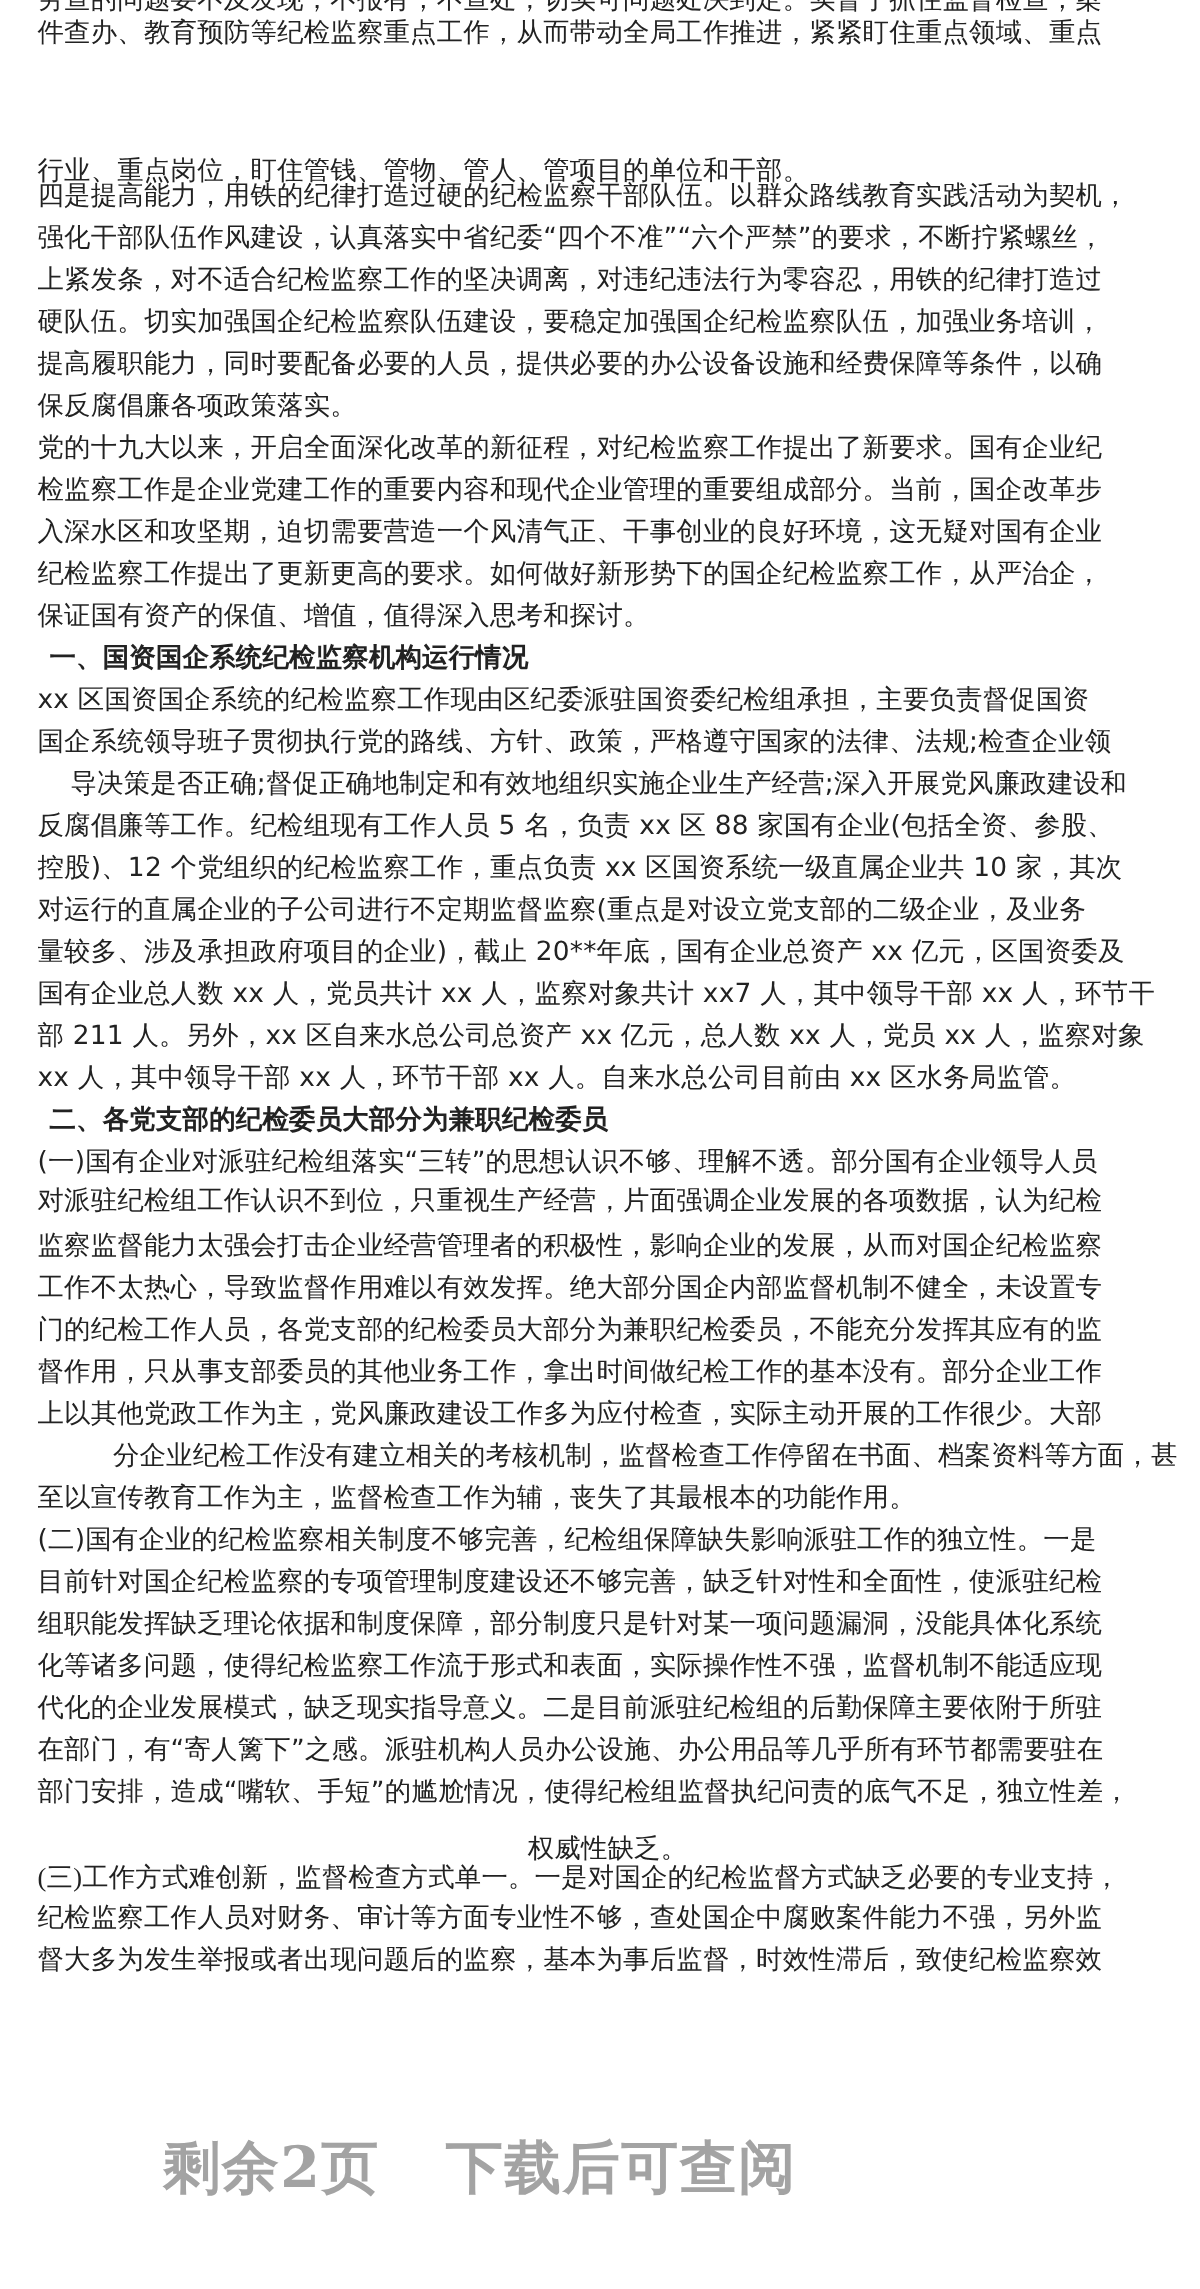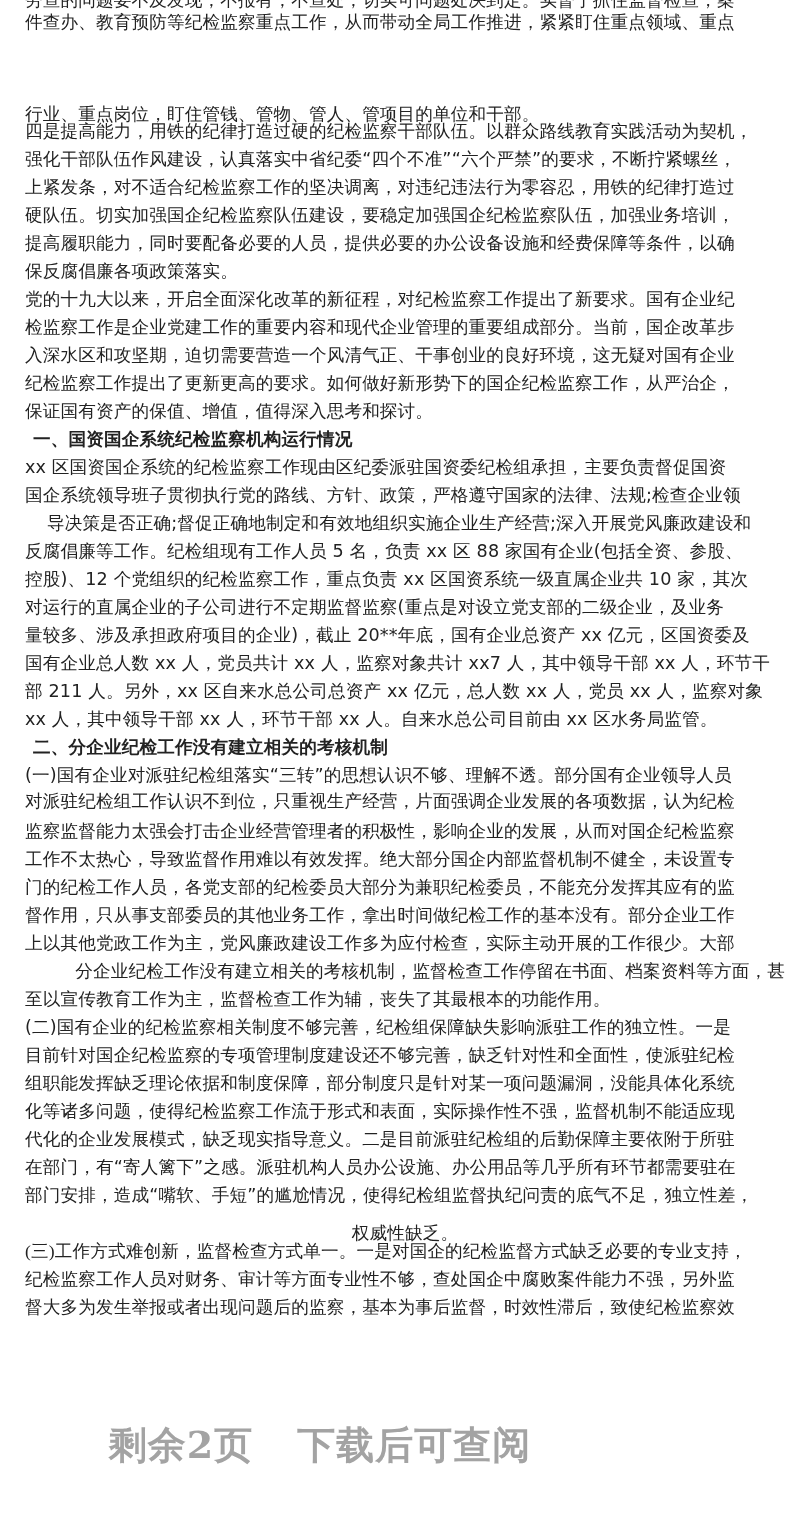--- a/index.html
+++ b/index.html
@@ -38,21 +38,21 @@
       <div class="line" style="top: 453px;">xx 区国资国企系统的纪检监察工作现由区纪委派驻国资委纪检组承担，主要负责督促国资</div>
       <div class="line" style="top: 481px;">国企系统领导班子贯彻执行党的路线、方针、政策，严格遵守国家的法律、法规;检查企业领</div>
       <div class="line" style="top: 509px; margin-left: 22px;">导决策是否正确;督促正确地制定和有效地组织实施企业生产经营;深入开展党风廉政建设和</div>
       <div class="line" style="top: 537px;">反腐倡廉等工作。纪检组现有工作人员 5 名，负责 xx 区 88 家国有企业(包括全资、参股、</div>
       <div class="line" style="top: 565px;">控股)、12 个党组织的纪检监察工作，重点负责 xx 区国资系统一级直属企业共 10 家，其次</div>
       <div class="line" style="top: 593px;">对运行的直属企业的子公司进行不定期监督监察(重点是对设立党支部的二级企业，及业务</div>
       <div class="line" style="top: 621px;">量较多、涉及承担政府项目的企业)，截止 20**年底，国有企业总资产 xx 亿元，区国资委及</div>
       <div class="line" style="top: 649px;">国有企业总人数 xx 人，党员共计 xx 人，监察对象共计 xx7 人，其中领导干部 xx 人，环节干</div>
       <div class="line" style="top: 677px;">部 211 人。另外，xx 区自来水总公司总资产 xx 亿元，总人数 xx 人，党员 xx 人，监察对象</div>
       <div class="line" style="top: 705px;">xx 人，其中领导干部 xx 人，环节干部 xx 人。自来水总公司目前由 xx 区水务局监管。</div>
-      <div class="line heading" style="top: 733px;">二、分企业纪检工作没有建立相关的考核机制</div>
+      <div class="line heading" style="top: 733px;">二、各党支部的纪检委员大部分为兼职纪检委员</div>
       <div class="line" style="top: 761px;">(一)国有企业对派驻纪检组落实“三转”的思想认识不够、理解不透。部分国有企业领导人员</div>
       <div class="line" style="top: 787px;">对派驻纪检组工作认识不到位，只重视生产经营，片面强调企业发展的各项数据，认为纪检</div>
       <div class="line" style="top: 817px;">监察监督能力太强会打击企业经营管理者的积极性，影响企业的发展，从而对国企纪检监察</div>
       <div class="line" style="top: 845px;">工作不太热心，导致监督作用难以有效发挥。绝大部分国企内部监督机制不健全，未设置专</div>
       <div class="line" style="top: 873px;">门的纪检工作人员，各党支部的纪检委员大部分为兼职纪检委员，不能充分发挥其应有的监</div>
       <div class="line" style="top: 901px;">督作用，只从事支部委员的其他业务工作，拿出时间做纪检工作的基本没有。部分企业工作</div>
       <div class="line" style="top: 929px;">上以其他党政工作为主，党风廉政建设工作多为应付检查，实际主动开展的工作很少。大部</div>
       <div class="line" style="top: 957px; text-align: right;">分企业纪检工作没有建立相关的考核机制，监督检查工作停留在书面、档案资料等方面，甚</div>
       <div class="line" style="top: 985px;">至以宣传教育工作为主，监督检查工作为辅，丧失了其最根本的功能作用。</div>
       <div class="line" style="top: 1013px;">(二)国有企业的纪检监察相关制度不够完善，纪检组保障缺失影响派驻工作的独立性。一是</div>

